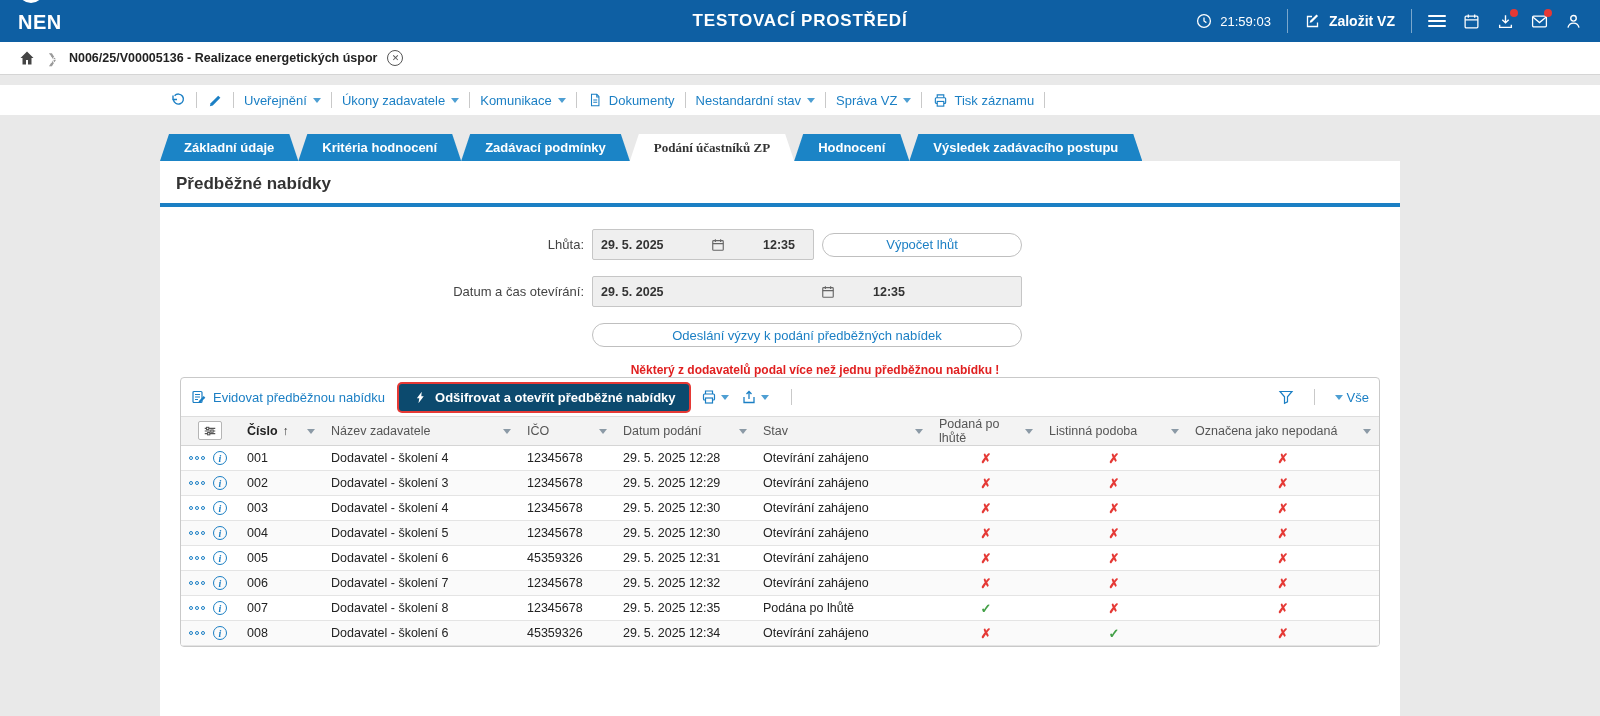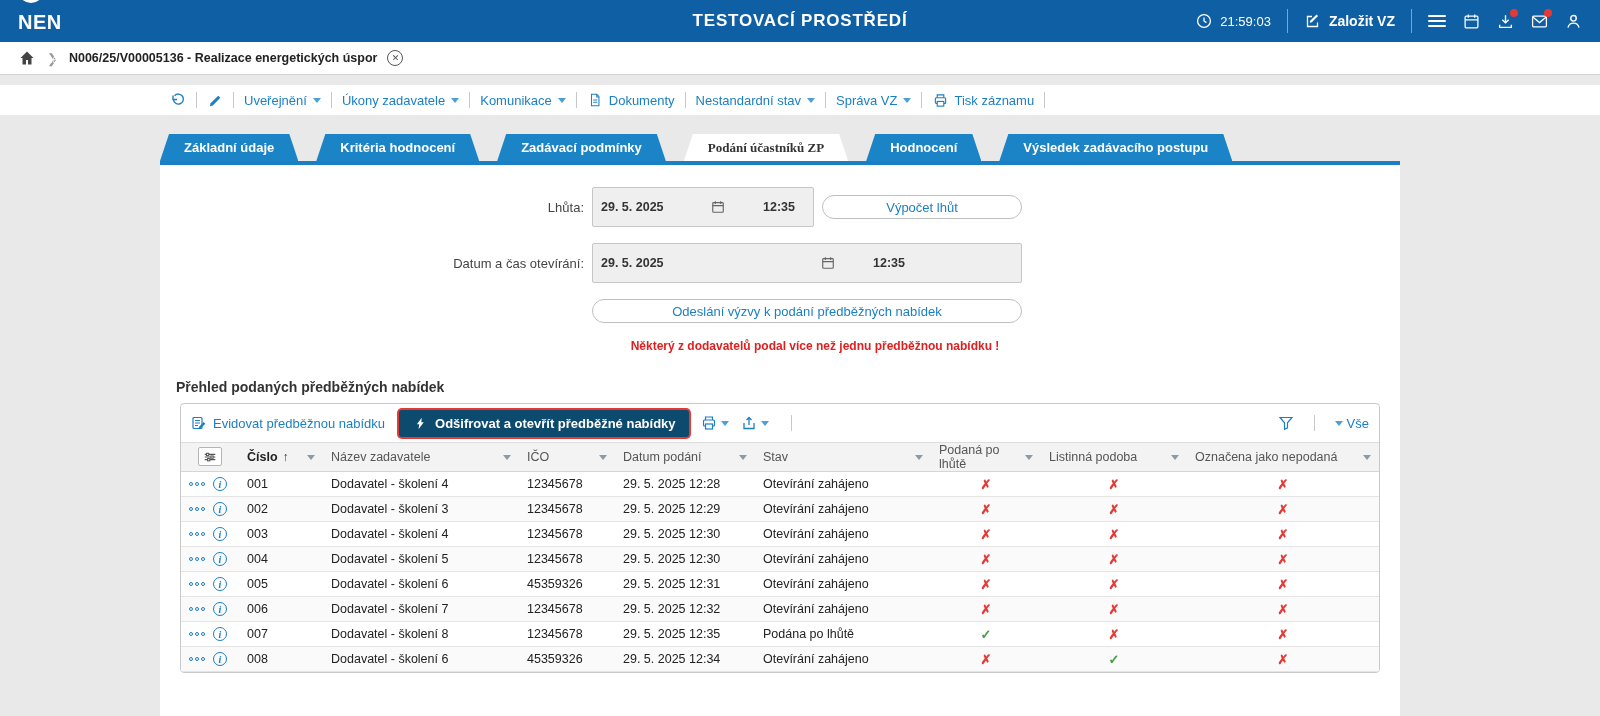--- a/index.html
+++ b/index.html
@@ -31,34 +31,34 @@
 
   
   .action-band { margin-top:10px; background:#fff; height:30px; display:flex; align-items:center; padding-left:170px; font-size:13px; }
   .band-sep { width:1px; height:16px; background:#c9c9c9; margin:0 10px; }
   .tool-link { display:flex; align-items:center; gap:6px; color:#1b7fc4; cursor:pointer; white-space:nowrap; }
   .tool-icon { display:inline-flex; width:16px; height:16px; align-items:center; justify-content:center; color:#1b7fc4; cursor:pointer; }
   .caret { width:0; height:0; border-left:4px solid transparent; border-right:4px solid transparent; border-top:5px solid #4e9fd3; display:inline-block; }
   .caret.gray { border-top-color:#8b9aa6; }
 
   
-  .tabs-row { margin:19px 0 0 160px; display:flex; gap:18px; height:27px; }
+  .tabs-row { margin:19px 0 0 160px; display:flex; gap:0; height:27px; }
   .tab { background:#1b84c6; color:#fff; font-size:13px; font-weight:bold; line-height:27px; padding:0 24px; clip-path:polygon(9px 0, calc(100% - 9px) 0, 100% 100%, 0 100%); cursor:pointer; white-space:nowrap; }
   .tab.active { background:#fff; color:#333;font-family:Liberation Serif, serif; }
 
   
   .panel { margin-left:160px; width:1240px; background:#fff; min-height:558px; padding-bottom:20px; }
   .section-head { padding:13px 16px 9px; font-size:17px; font-weight:bold; color:#333; }
   .section-rule { height:4px; background:#1b7fc4; }
 
   
   .form-area { margin-top:22px; display:flex; flex-direction:column; gap:16px; }
   .form-row { display:flex; align-items:center; }
   .form-label { width:432px; text-align:right; padding-right:8px; font-size:13px; color:#444; }
-  .field { height:40px; background:#efefef; border:1px solid #c6c6c6; border-radius:2px; display:flex; align-items:center; font-size:12.5px; font-weight:bold; color:#333; cursor:text;gap:28px; }
+  .field { height:31px; background:#efefef; border:1px solid #c6c6c6; border-radius:2px; display:flex; align-items:center; font-size:12.5px; font-weight:bold; color:#333; cursor:text;gap:28px; }
   .field .date { padding-left:8px; }
   .field.w-small { width:222px; }
   .field.w-small .date { flex:1; }
   .field.w-big { width:430px; }
   .field.w-big .date { width:200px; }
   .field.w-big .time { flex:1; padding-left:10px; }
   .field .time { padding-left:10px; width:60px; }
   .cal-icon { display:inline-flex; width:14px; height:14px; color:#666; }
   .btn-light { height:24px; background:#fff; border:1px solid #bfbfbf; border-radius:12px; color:#1b7fc4; font-size:13px; font-family:inherit; cursor:pointer; }
   .btn-vypocet { width:200px; margin-left:8px; }
@@ -232,20 +232,21 @@
 <div class="tabs-row">
   <div class="tab">Základní údaje</div>
   <div class="tab">Kritéria hodnocení</div>
   <div class="tab">Zadávací podmínky</div>
   <div class="tab active">Podání účastníků ZP</div>
   <div class="tab">Hodnocení</div>
   <div class="tab">Výsledek zadávacího postupu</div>
 </div>
 
 <div class="panel">
+  <div class="section-head">Předběžné nabídky</div>
   <div class="section-rule"></div>
 
   <div class="form-area">
     <div class="form-row">
       <div class="form-label">Lhůta:</div>
       <div class="field w-small">
         <span class="date">29. 5. 2025</span>
         <span class="cal-icon">
           <svg viewBox="0 0 16 16" width="14" height="14" fill="none" stroke="#666" stroke-width="1.3">
               <rect x="2" y="3" width="12" height="11" rx="1"></rect>
@@ -272,21 +273,20 @@
     </div>
 
     <div class="form-row">
       <div class="form-label"></div>
       <button class="btn-light btn-odeslani">Odeslání výzvy k podání předběžných nabídek</button>
     </div>
 
     <div class="warning-text">Některý z dodavatelů podal více než jednu předběžnou nabídku !</div>
   </div>
 
-  <div class="table-title">Přehled podaných předběžných nabídek</div>
 
   <div class="table-card">
     <div class="card-toolbar">
       <span class="link-btn">
         <span class="tool-icon">
           <svg viewBox="0 0 16 16" width="16" height="16" fill="none" stroke="#1b7fc4" stroke-width="1.2">
               <rect x="2" y="2.5" width="9" height="11" rx="1"></rect>
               <path d="M4 5.5h5M4 8h5M4 10.5h3"></path>
               <path d="M9.5 13.5l4.8-4.8-1.6-1.6-4.8 4.8-.4 2z" fill="#1b7fc4" stroke="none"></path>
             </svg>

